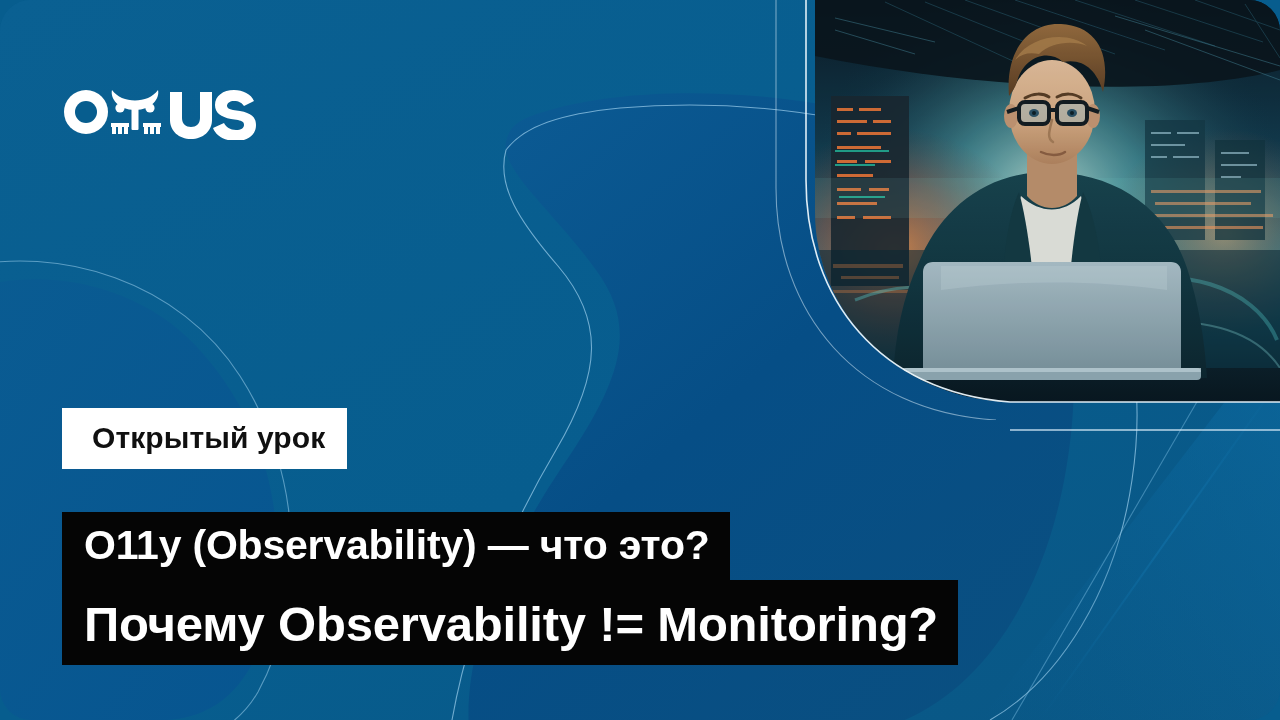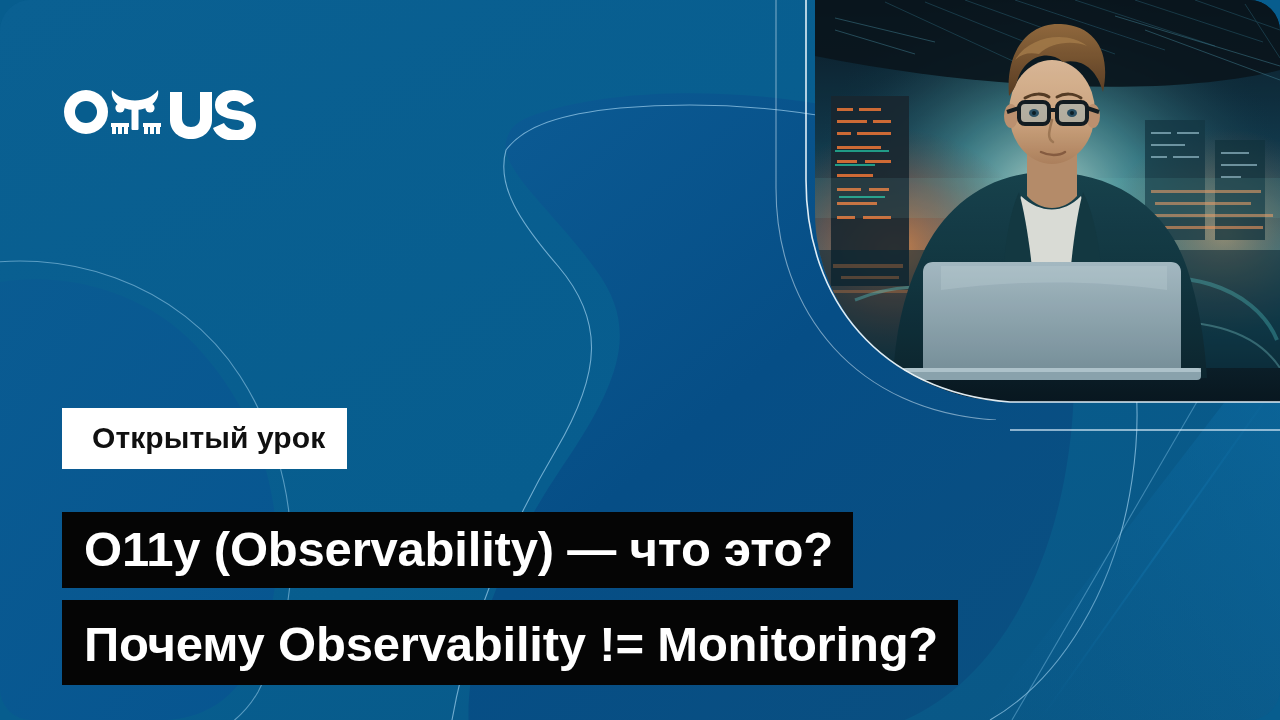--- a/index.html
+++ b/index.html
@@ -60,23 +60,22 @@
   .title-line {
     display:block;
     width:max-content;
     background:#050505;
     color:#FFFFFF;
     font-weight:bold;
     line-height:1;
     white-space:nowrap;
   }
   .title-line-1 {
-    font-size:49px;
+    font-size:41px;
     padding:13px 20px 14px 22px;
-    margin-bottom:12px;
     letter-spacing:-0.2px;
   }
   .title-line-2 {
     font-size:49px;
     padding:20px 20px 16px 22px;
     letter-spacing:-0.2px;
   }
 </style>
 </head>
 <body>

